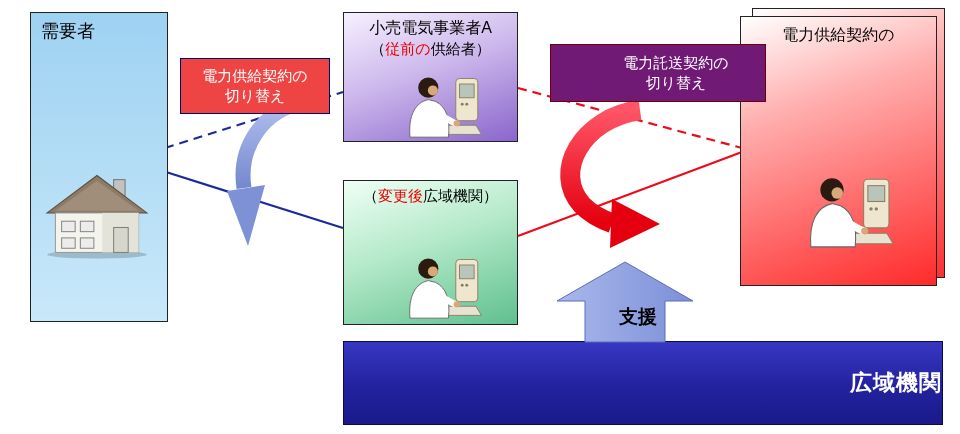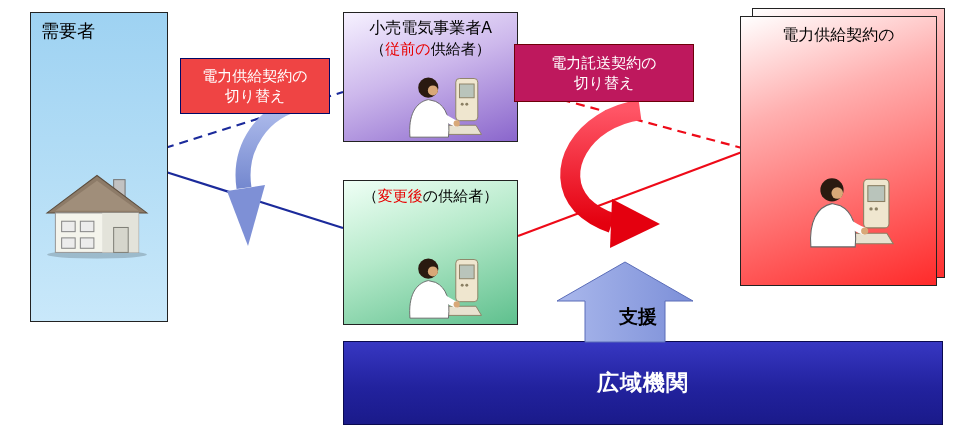--- a/index.html
+++ b/index.html
@@ -32,26 +32,26 @@
     background:linear-gradient(160deg,#ffffff 0%,#ffb0b0 30%,#ff3030 100%);}
   .grid-operator{left:740px;top:16px;width:197px;height:270px;
     background:linear-gradient(160deg,#ffffff 0%,#ffb0b0 32%,#ff2a2a 100%);}
   .grid-title{position:absolute;left:0;top:8px;width:100%;text-align:center;font-size:16px;}
   .person-c{position:absolute;left:50%;transform:translateX(-42%);bottom:36px;width:110px;height:76px;}
 
   
   .label-box{position:absolute;display:flex;flex-direction:column;justify-content:center;
     align-items:center;color:#fff;font-size:15px;line-height:1.35;text-align:center;z-index:5;}
   .supply-label{left:180px;top:58px;width:148px;height:54px;background:#ef4444;border:1px solid #000a66;}
-  .transmission-label{left:514px;top:44px;width:178px;height:56px;background:#be185d;border:1px solid#6e0008;}
+  .transmission-label{left:550px;top:44px;width:178px;height:56px;background:#701a75;border:1px solid#6e0008;padding-left:36px;}
 
   
   .system-box{left:343px;top:341px;width:600px;height:84px;
     background:linear-gradient(180deg,#3737c2 0%,#22229e 55%,#1a1a8a 100%);
-    border:1px solid #0a0a50;display:flex;flex-direction:column;justify-content:center;align-items:center;}
+    border:1px solid #0a0a50;display:flex;flex-direction:column;justify-content:center;align-items:flex-end;}
   .system-box div{color:#fff;font-weight:bold;font-size:22px;line-height:1.35;letter-spacing:1px;}
 
   .support-text{position:absolute;left:593px;top:304px;width:64px;text-align:right;
     font-size:19px;font-weight:bold;z-index:4;}
 
   .z1{z-index:1;} .z2{z-index:2;} .z3{z-index:3;}
   svg{display:block;}
 </style>
 </head>
 <body>
@@ -119,21 +119,21 @@
       <div>小売電気事業者A</div>
       <div class="box-subtitle"><span>（</span><span class="red-text">従前の</span><span>供給者）</span></div>
     </div>
     <svg class="person-a" viewBox="0 0 90 72">
         <use href="#person-sym"></use>
       </svg>
   </div>
 
   <div class="box retailer-b z2">
     <div class="box-title">
-      <div class="box-subtitle"><span>（</span><span class="red-text">変更後</span><span>の供給者）</span></div>
+      <div class="box-subtitle"><span>（</span><span class="red-text">変更後</span><span>広域機関）</span></div>
     </div>
     <svg class="person-b" viewBox="0 0 90 72">
         <use href="#person-sym"></use>
       </svg>
   </div>
 
   <div class="box grid-back z2"></div>
   <div class="box grid-operator z2">
     <div class="grid-title">電力供給契約の</div>
     <svg class="person-c" viewBox="0 0 90 72">

